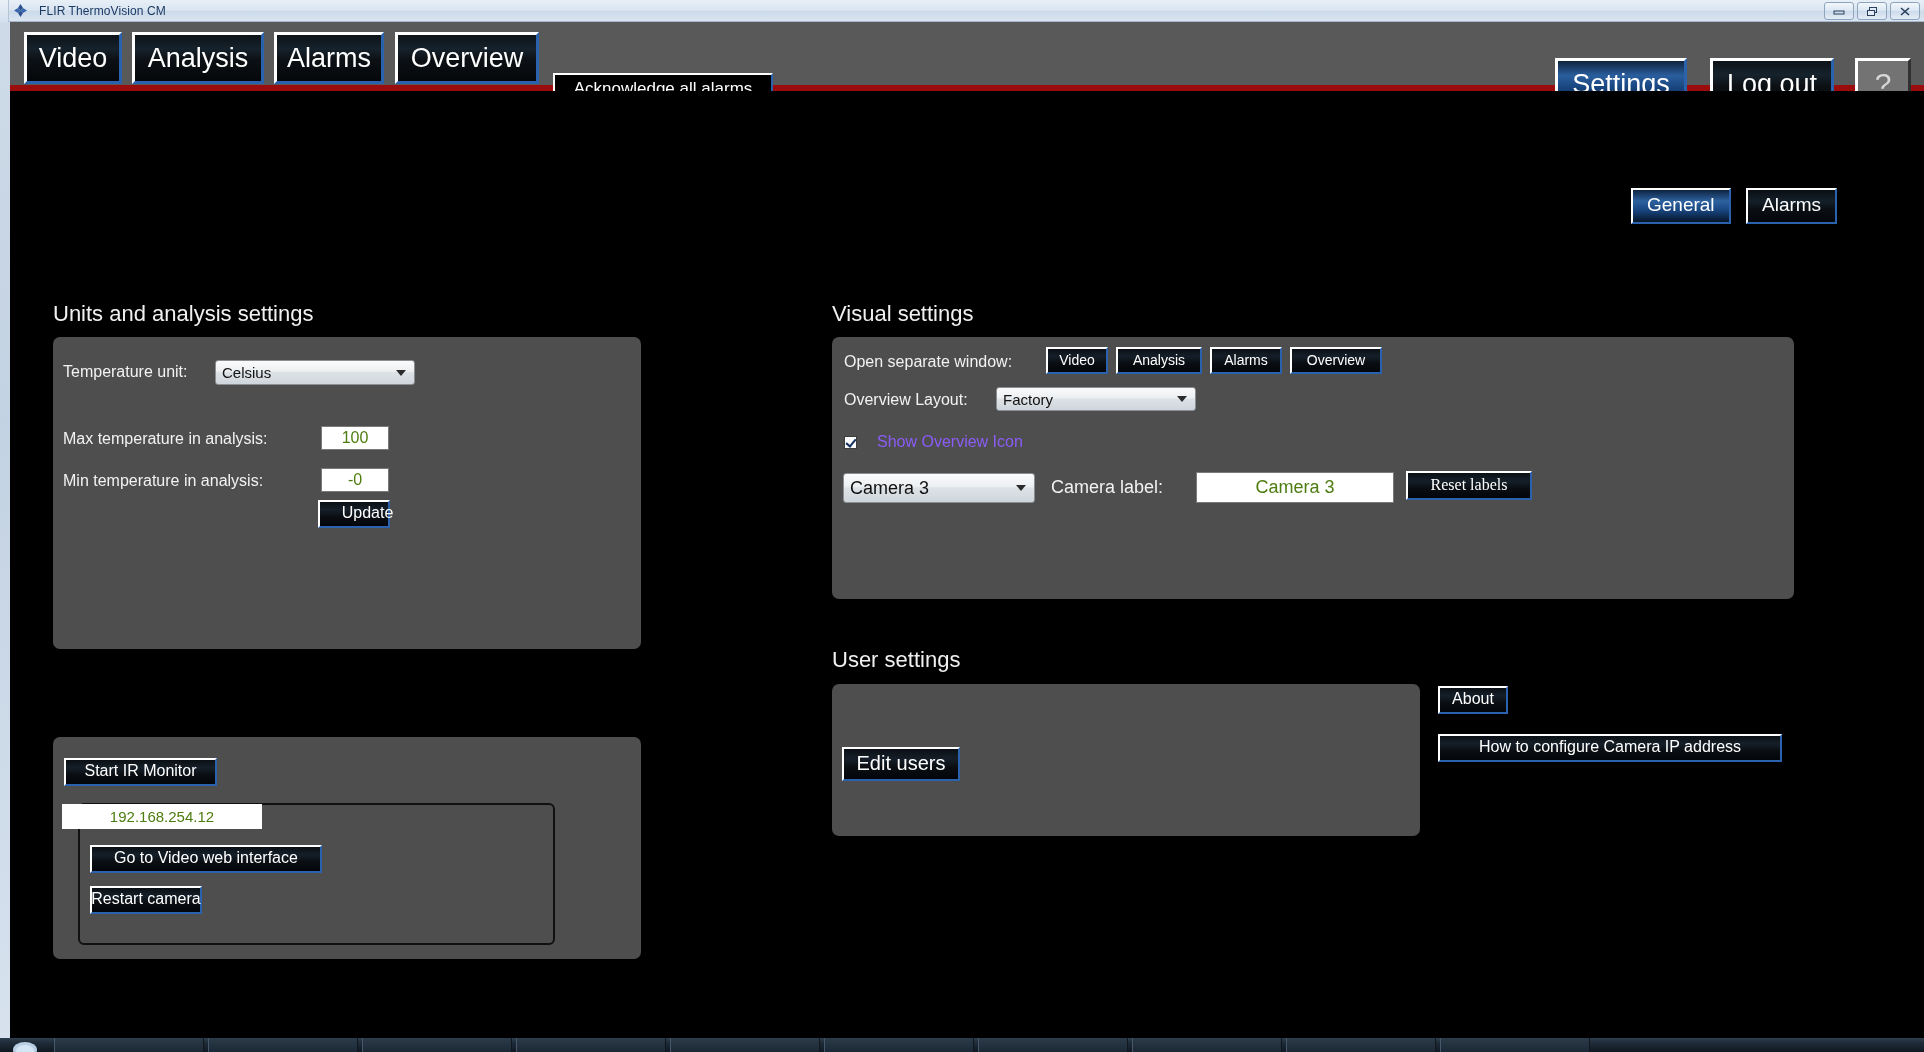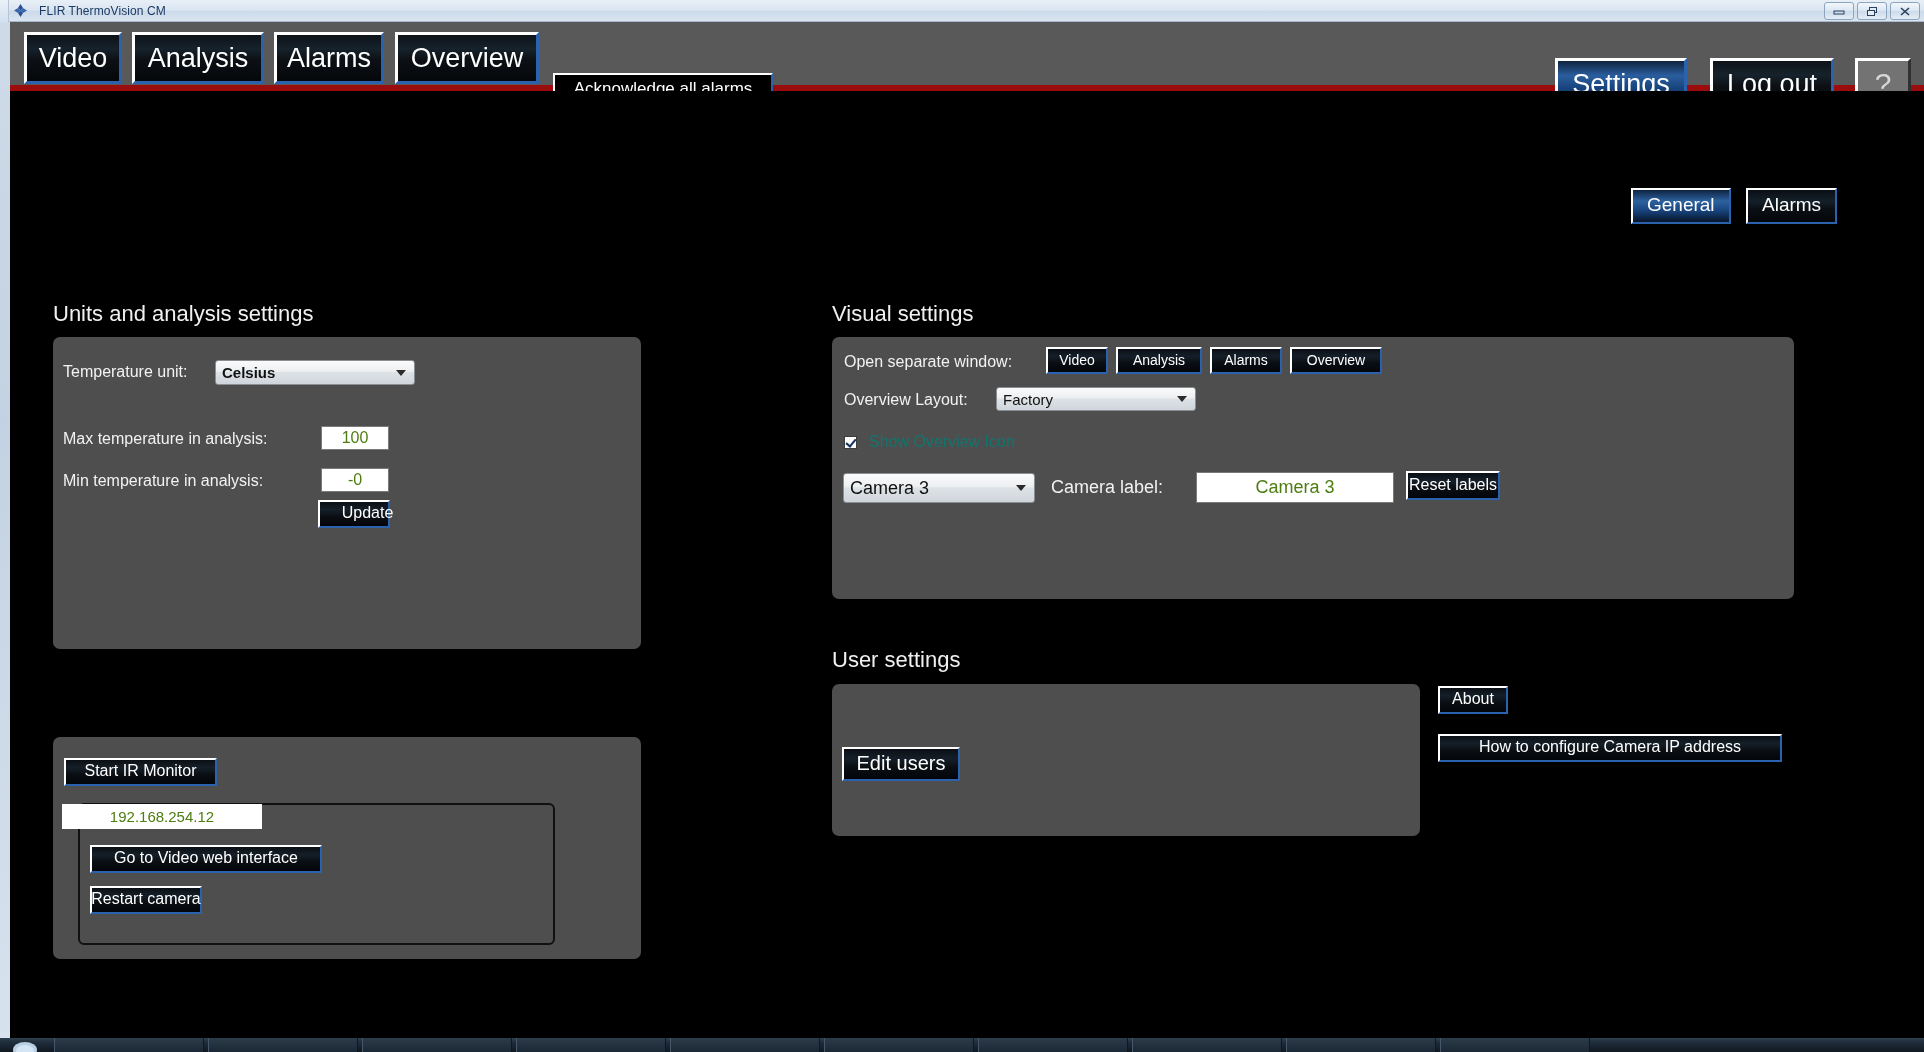--- a/index.html
+++ b/index.html
@@ -237,22 +237,22 @@
     padding: 1px 6px 3px 6px;
   }
   .btn.sm { font-size: 14px; }
   .btn.lg { font-size: 20px; }
 
   
   .chk-row {
     position: absolute;
     display: flex;
     align-items: center;
-    gap: 12px;
-    color: #0f766e;
+    gap: 20px;
+    color: #8b5cf6;
     font-size: 16px;
     cursor: pointer;
     white-space: nowrap;
   }
   .chk-box {
     width: 13px; height: 13px;
     background: #fdfdfd;
     border: 1px solid #3c3c3c;
     position: relative;
     flex: 0 0 auto;
@@ -378,21 +378,21 @@
       <div class="subtab" style="left:1736px; top:97px;">
         <span>Alarms</span>
       </div>
 
       <div class="section-title" style="left:43px; top:210px;">Units and analysis settings</div>
 
       <div class="panel" style="left:43px; top:246px; width:588px; height:312px;"></div>
 
       <div class="lbl" style="left:53px; top:272px;">Temperature unit:</div>
 
-      <div class="combo" style="left:205px; top:269px; width:200px; height:25px;font-weight:bold;">
+      <div class="combo" style="left:205px; top:269px; width:200px; height:25px;">
         <span>Celsius</span>
         <span class="caret"></span>
       </div>
 
       <div class="lbl" style="left:53px; top:339px;">Max temperature in analysis:</div>
 
       <div class="field" style="left:311px; top:335px; width:68px; height:24px;">
         <span>100</span>
       </div>
 
@@ -462,21 +462,21 @@
         <span>Camera 3</span>
         <span class="caret"></span>
       </div>
 
       <div class="lbl" style="left:1041px; top:386px; font-size:18px;">Camera label:</div>
 
       <div class="field" style="left:1186px; top:381px; width:198px; height:31px; font-size:18px;">
         <span>Camera 3</span>
       </div>
 
-      <div class="btn" style="left:1396px; top:380px; width:94px; height:29px;">
+      <div class="btn" style="left:1396px; top:380px; width:126px; height:29px;font-family:Liberation Serif, serif;">
         <span>Reset labels</span>
       </div>
 
       <div class="section-title" style="left:822px; top:556px;">User settings</div>
 
       <div class="panel" style="left:822px; top:593px; width:588px; height:152px;"></div>
 
 
       <div class="btn lg" style="left:832px; top:656px; width:118px; height:34px;">
         <span>Edit users</span>

